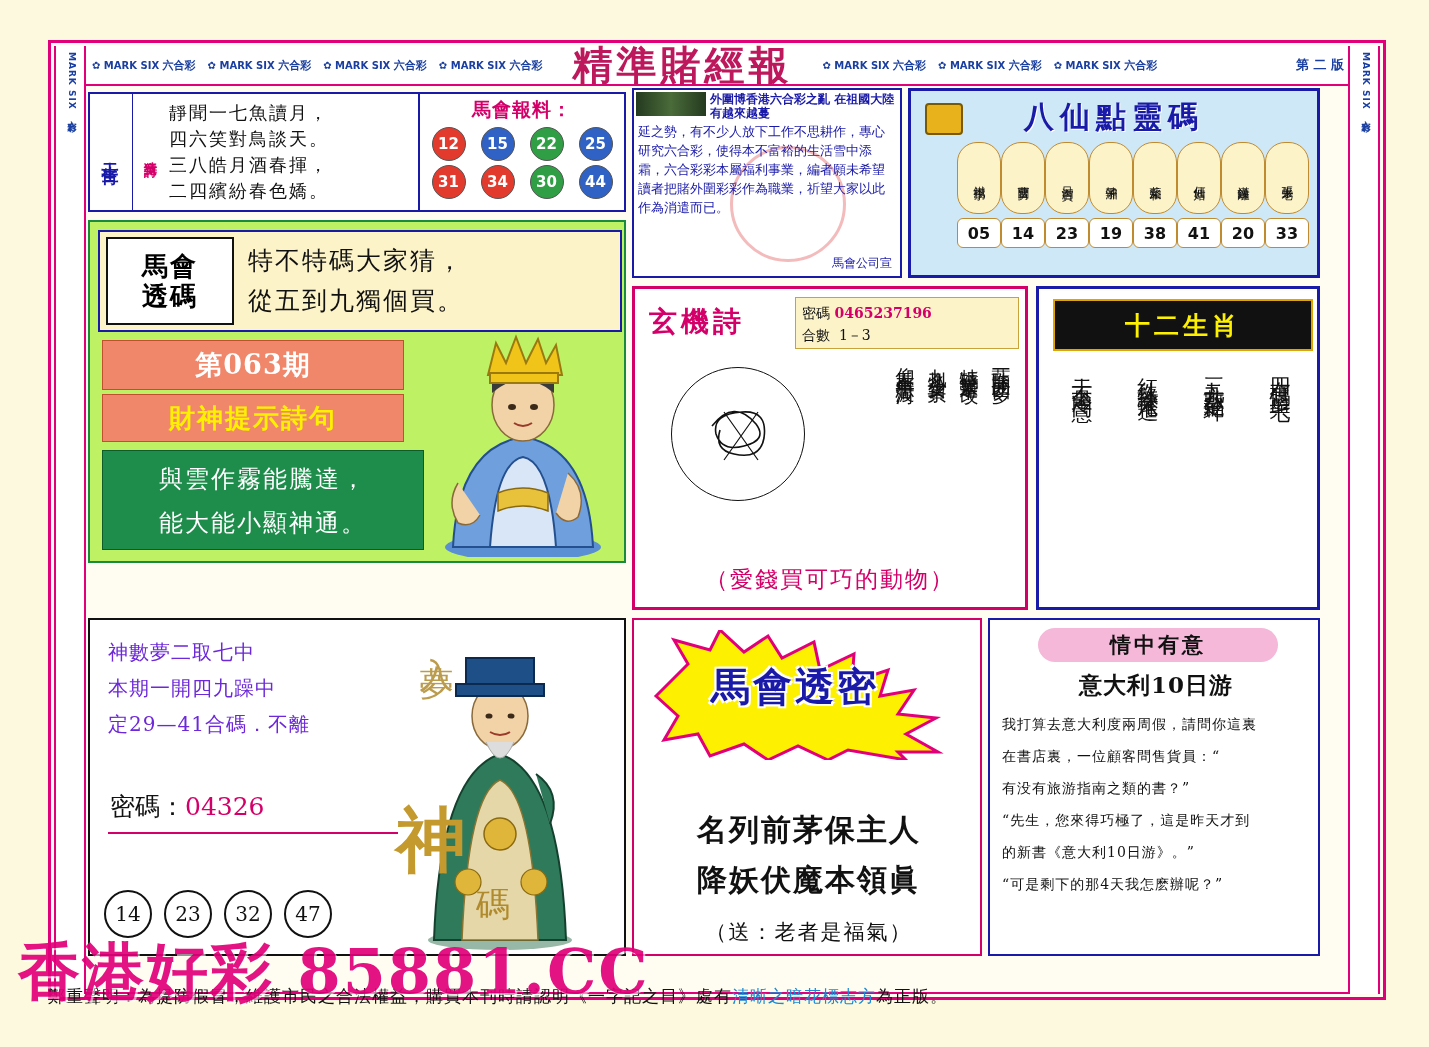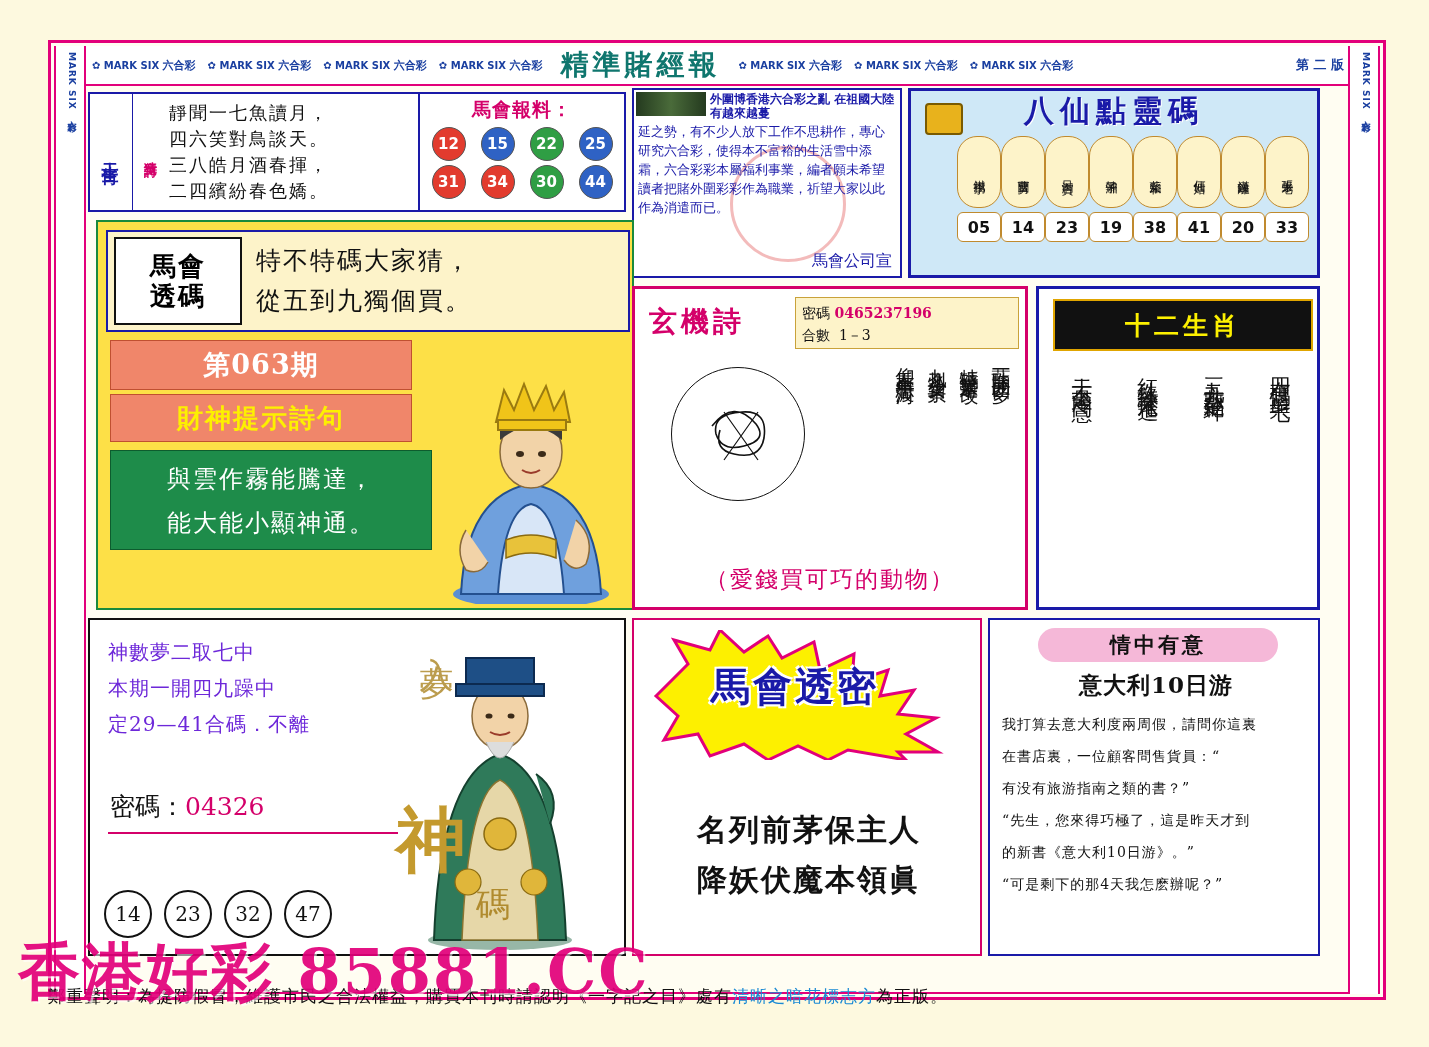--- a/index.html
+++ b/index.html
@@ -52,23 +52,23 @@
     box-sizing:border-box;
     display:flex;align-items:center;
   }
   .marksix-tag{
     font-size:10px;color:#1a3fa0;font-weight:bold;white-space:nowrap;
     margin:0 6px;
   }
   .marksix-tag .cn{font-size:11px;}
   .main-title{
     font-family:"DejaVu Serif","Liberation Serif",serif;
-    font-size:28px;font-weight:bold;color:#0f766e;
+    font-size:40px;font-weight:bold;color:#be185d;
     letter-spacing:4px;
-    margin:0 12px;
+    margin:0 24px;
     white-space:nowrap;
   }
   .edition{
     font-size:13px;color:#1a3fa0;font-weight:bold;white-space:nowrap;margin-left:auto;margin-right:4px;
   }
   
   .box{position:absolute;box-sizing:border-box;}
   
   #zodiac-poem{
     left:88px;top:92px;width:400px;height:120px;
@@ -128,33 +128,33 @@
     position:absolute;left:76px;top:2px;width:190px;
     font-size:12px;color:#1a1aa8;line-height:14px;font-weight:bold;
     font-family:"DejaVu Serif",serif;
   }
   #notice-box .ntext{
     position:absolute;left:4px;top:32px;width:258px;
     font-size:13px;color:#1a1aa8;line-height:19px;
     font-family:"DejaVu Serif",serif;letter-spacing:0px;
   }
   #notice-box .sig{
-    position:absolute;right:8px;bottom:4px;font-size:16px;color:#1a1aa8;
+    position:absolute;right:8px;bottom:4px;font-size:12px;color:#1a1aa8;
   }
   #notice-box .stamp{
     position:absolute;left:96px;top:56px;width:110px;height:110px;
     border:3px solid rgba(220,60,60,.35);border-radius:50%;
   }
   
   #baxian{
     left:908px;top:88px;width:412px;height:190px;
     border:3px solid #1a1aa8;background:#cfe8f7;
   }
   #baxian .bx-title{
-    text-align:center;
+    text-align:center;padding-top:6px;
     font-size:30px;font-weight:bold;color:#1a1aa8;
     font-family:"DejaVu Serif",serif;letter-spacing:6px;
     text-shadow:1px 1px 0 #fff;
   }
   #baxian .bx-icon{
     position:absolute;left:14px;top:12px;width:34px;height:28px;
     background:#e8b21c;border:2px solid #7a5a00;border-radius:4px;
   }
   .bx-cols{
     display:flex;justify-content:flex-end;
@@ -172,22 +172,22 @@
     writing-mode:vertical-rl;font-size:12px;color:#111;letter-spacing:1px;
     font-family:"DejaVu Serif",serif;
   }
   .bx-num{
     height:28px;background:#ffffff;border:1px solid #c08a2e;border-radius:6px;
     font-size:16px;font-weight:bold;color:#111;
     display:flex;align-items:center;justify-content:center;
   }
   
   #mahui-touma{
-    left:88px;top:220px;width:538px;height:390px;
-    border:2px solid #1a8a3c;background:#fde047;margin-left:8px;
+    left:88px;top:220px;width:538px;height:343px;
+    border:2px solid #1a8a3c;background:#bef264;
   }
   .tm-head{
     position:absolute;left:8px;top:8px;width:520px;height:98px;
     background:#fdf3c9;border:2px solid #1a1aa8;
     display:flex;align-items:center;
   }
   .tm-logo{
     width:124px;height:84px;margin-left:6px;background:#fff;
     border:2px solid #111;
     display:flex;align-items:center;justify-content:center;
@@ -634,20 +634,21 @@
     </div>
   </div>
 
   <div class="box" id="burst">
     <svg class="burst-star" viewBox="0 0 322 130">
       <polygon points="8,66 40,34 26,10 62,20 72,0 96,22 120,6 134,28 166,12 172,40 206,24 204,52 240,40 232,66 266,60 250,84 288,88 258,104 290,122 250,122 258,130 200,120 180,130 150,116 120,130 96,114 62,126 50,104 16,110 30,86" fill="#fdf000" stroke="#e2007a" stroke-width="3"></polygon>
     </svg>
     <div class="burst-text">馬會透密</div>
     <div class="burst-l1">名列前茅保主人</div>
     <div class="burst-l2">降妖伏魔本領眞</div>
+    <div class="burst-note">（送：老者是福氣）</div>
   </div>
 
   <div class="box" id="story">
     <div class="story-head">
       <span class="t">情中有意</span>
     </div>
     <div class="story-title">意大利10日游</div>
     <div class="story-body">
       <div>我打算去意大利度兩周假，請問你這裏</div>
       <div>在書店裏，一位顧客問售貨員：“</div>

